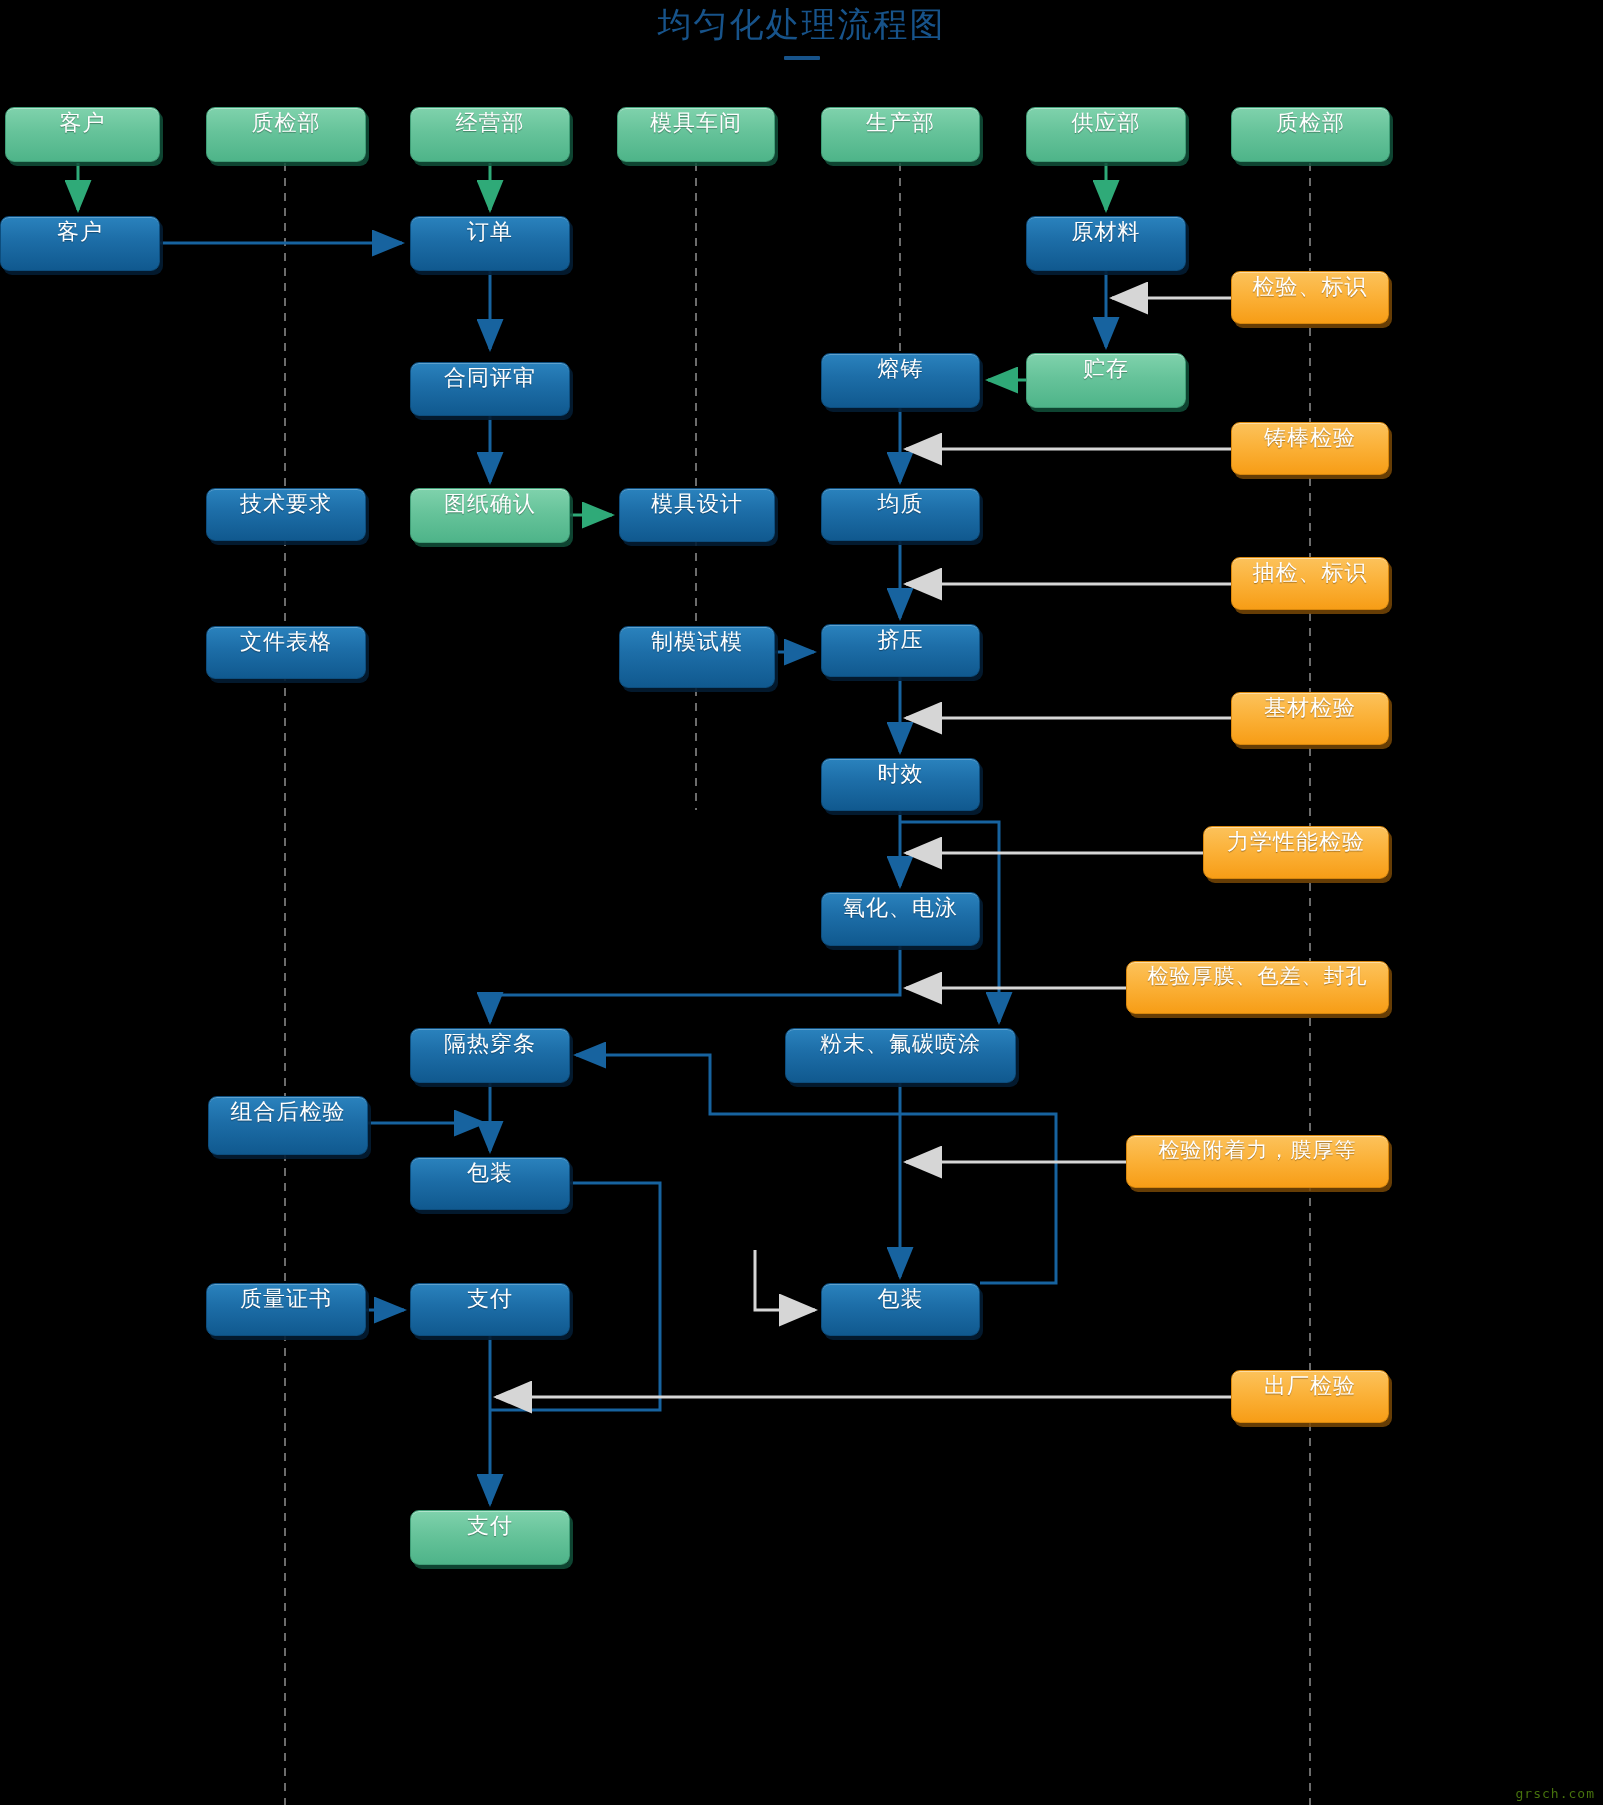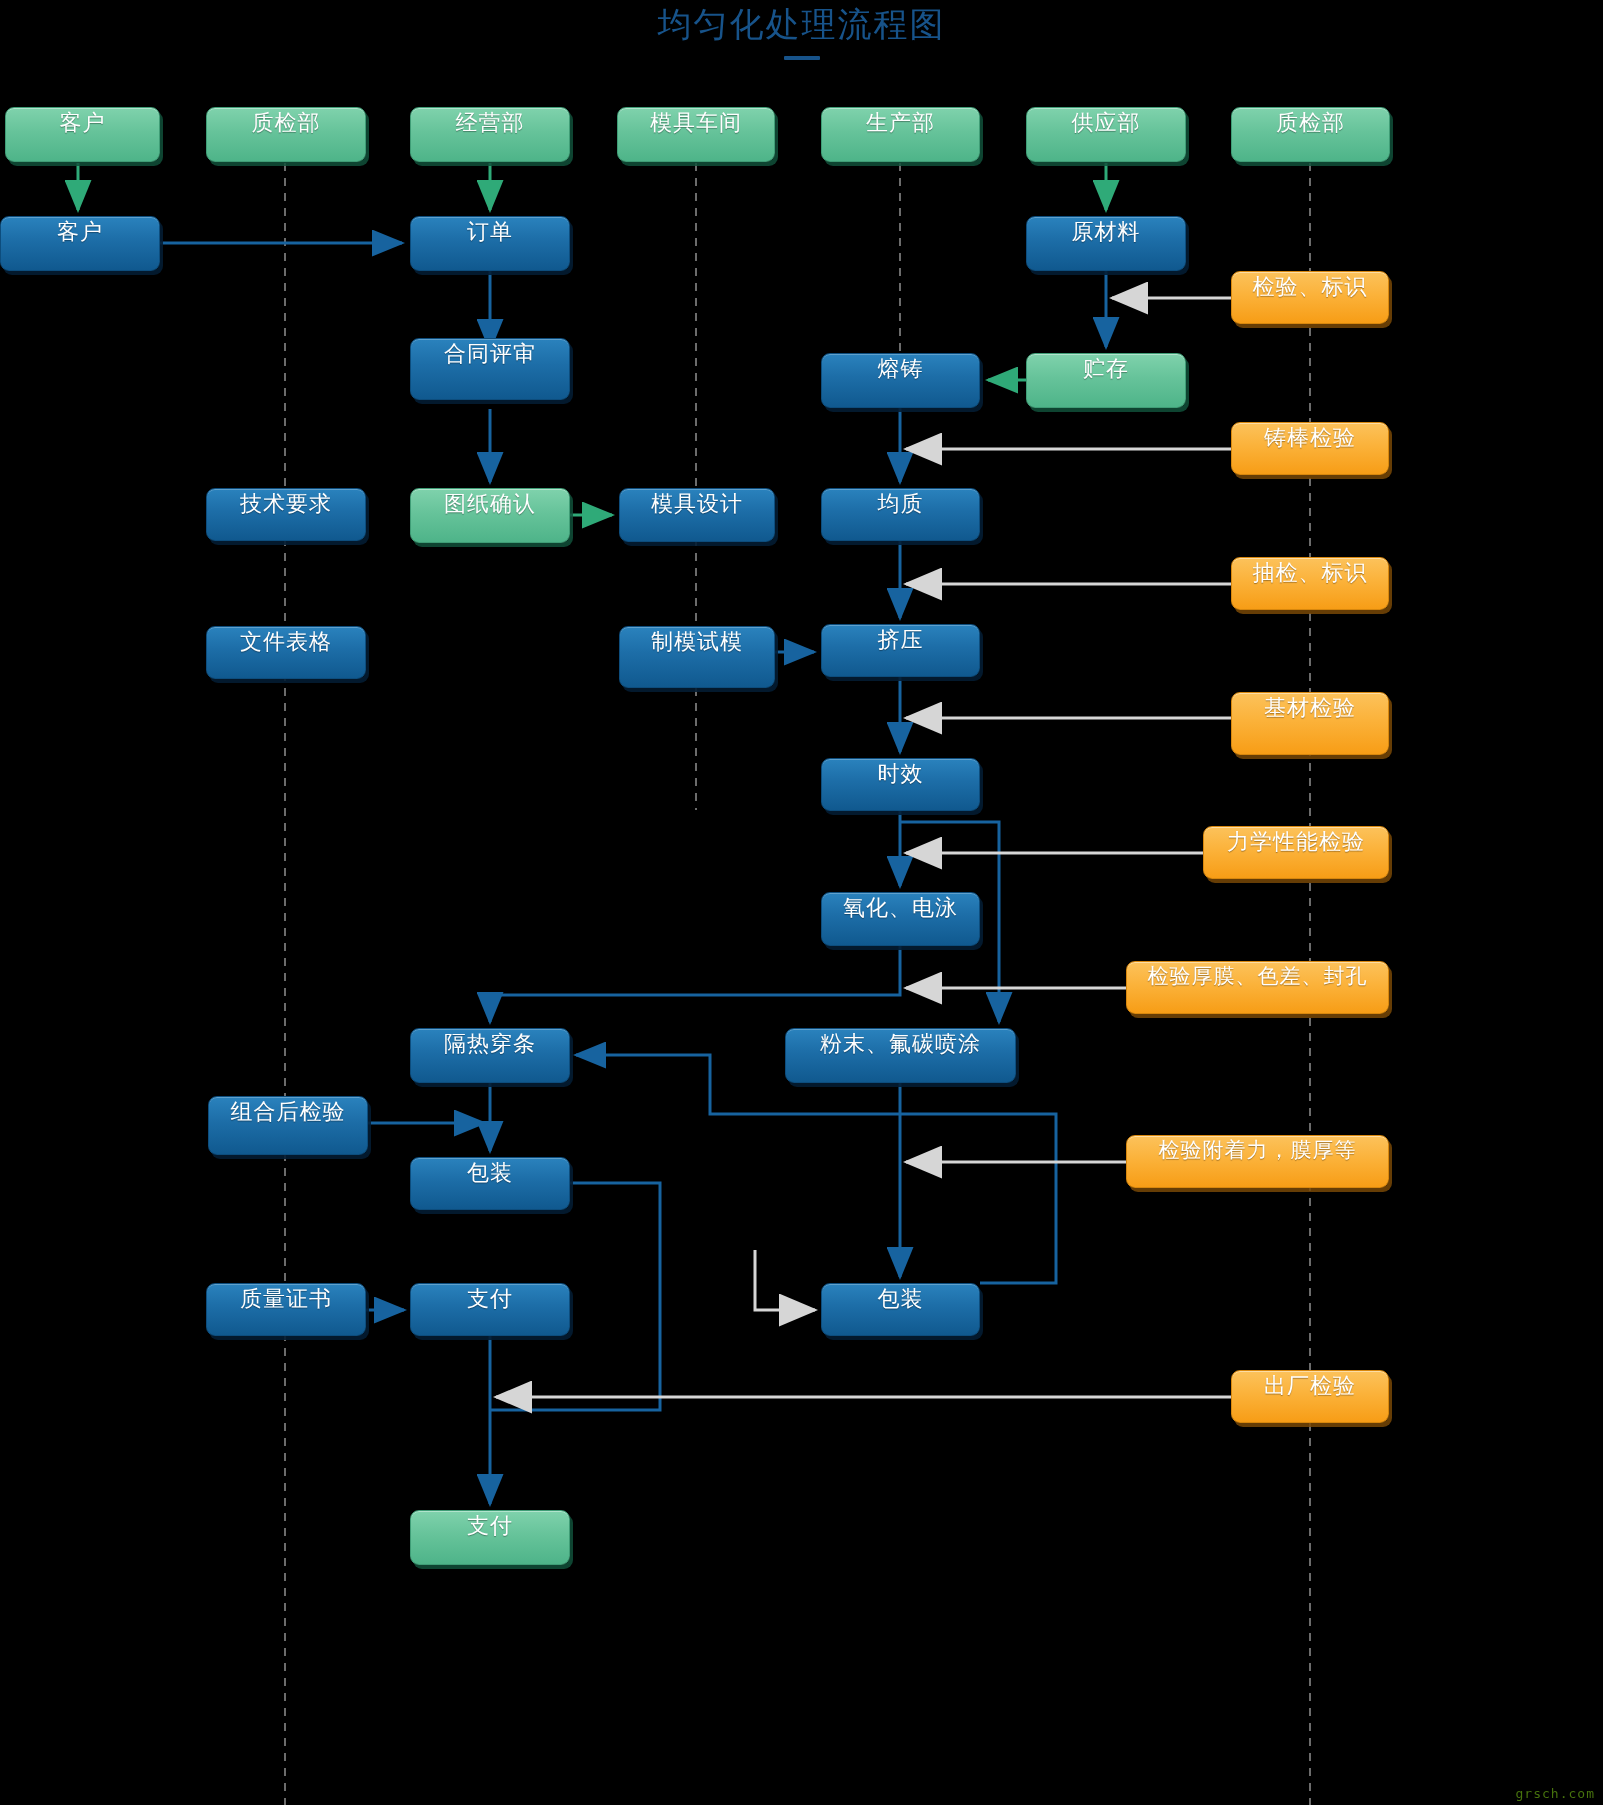--- a/index.html
+++ b/index.html
@@ -162,21 +162,21 @@
   <div class="node n-blue" style="left:410px;top:216px;width:160px;height:55px">
     <span>订单</span>
   </div>
   <div class="node n-blue" style="left:1026px;top:216px;width:160px;height:55px">
     <span>原材料</span>
   </div>
   <div class="node n-orange" style="left:1231px;top:271px;width:158px;height:53px">
     <span>检验、标识</span>
   </div>
 
-  <div class="node n-blue" style="left:410px;top:338px;width:160px;height:62px">
+  <div class="node n-blue" style="left:410px;top:362px;width:160px;height:54px">
     <span>合同评审</span>
   </div>
   <div class="node n-blue" style="left:821px;top:353px;width:159px;height:55px">
     <span>熔铸</span>
   </div>
   <div class="node n-green" style="left:1026px;top:353px;width:160px;height:55px">
     <span>贮存</span>
   </div>
   <div class="node n-orange" style="left:1231px;top:422px;width:158px;height:53px">
     <span>铸棒检验</span>
@@ -200,21 +200,21 @@
 
   <div class="node n-blue" style="left:206px;top:626px;width:160px;height:53px">
     <span>文件表格</span>
   </div>
   <div class="node n-blue" style="left:619px;top:626px;width:156px;height:62px">
     <span>制模试模</span>
   </div>
   <div class="node n-blue" style="left:821px;top:624px;width:159px;height:53px">
     <span>挤压</span>
   </div>
-  <div class="node n-orange" style="left:1231px;top:692px;width:158px;height:63px">
+  <div class="node n-orange" style="left:1231px;top:692px;width:158px;height:53px">
     <span>基材检验</span>
   </div>
 
   <div class="node n-blue" style="left:821px;top:758px;width:159px;height:53px">
     <span>时效</span>
   </div>
   <div class="node n-orange" style="left:1203px;top:826px;width:186px;height:53px">
     <span>力学性能检验</span>
   </div>
 

